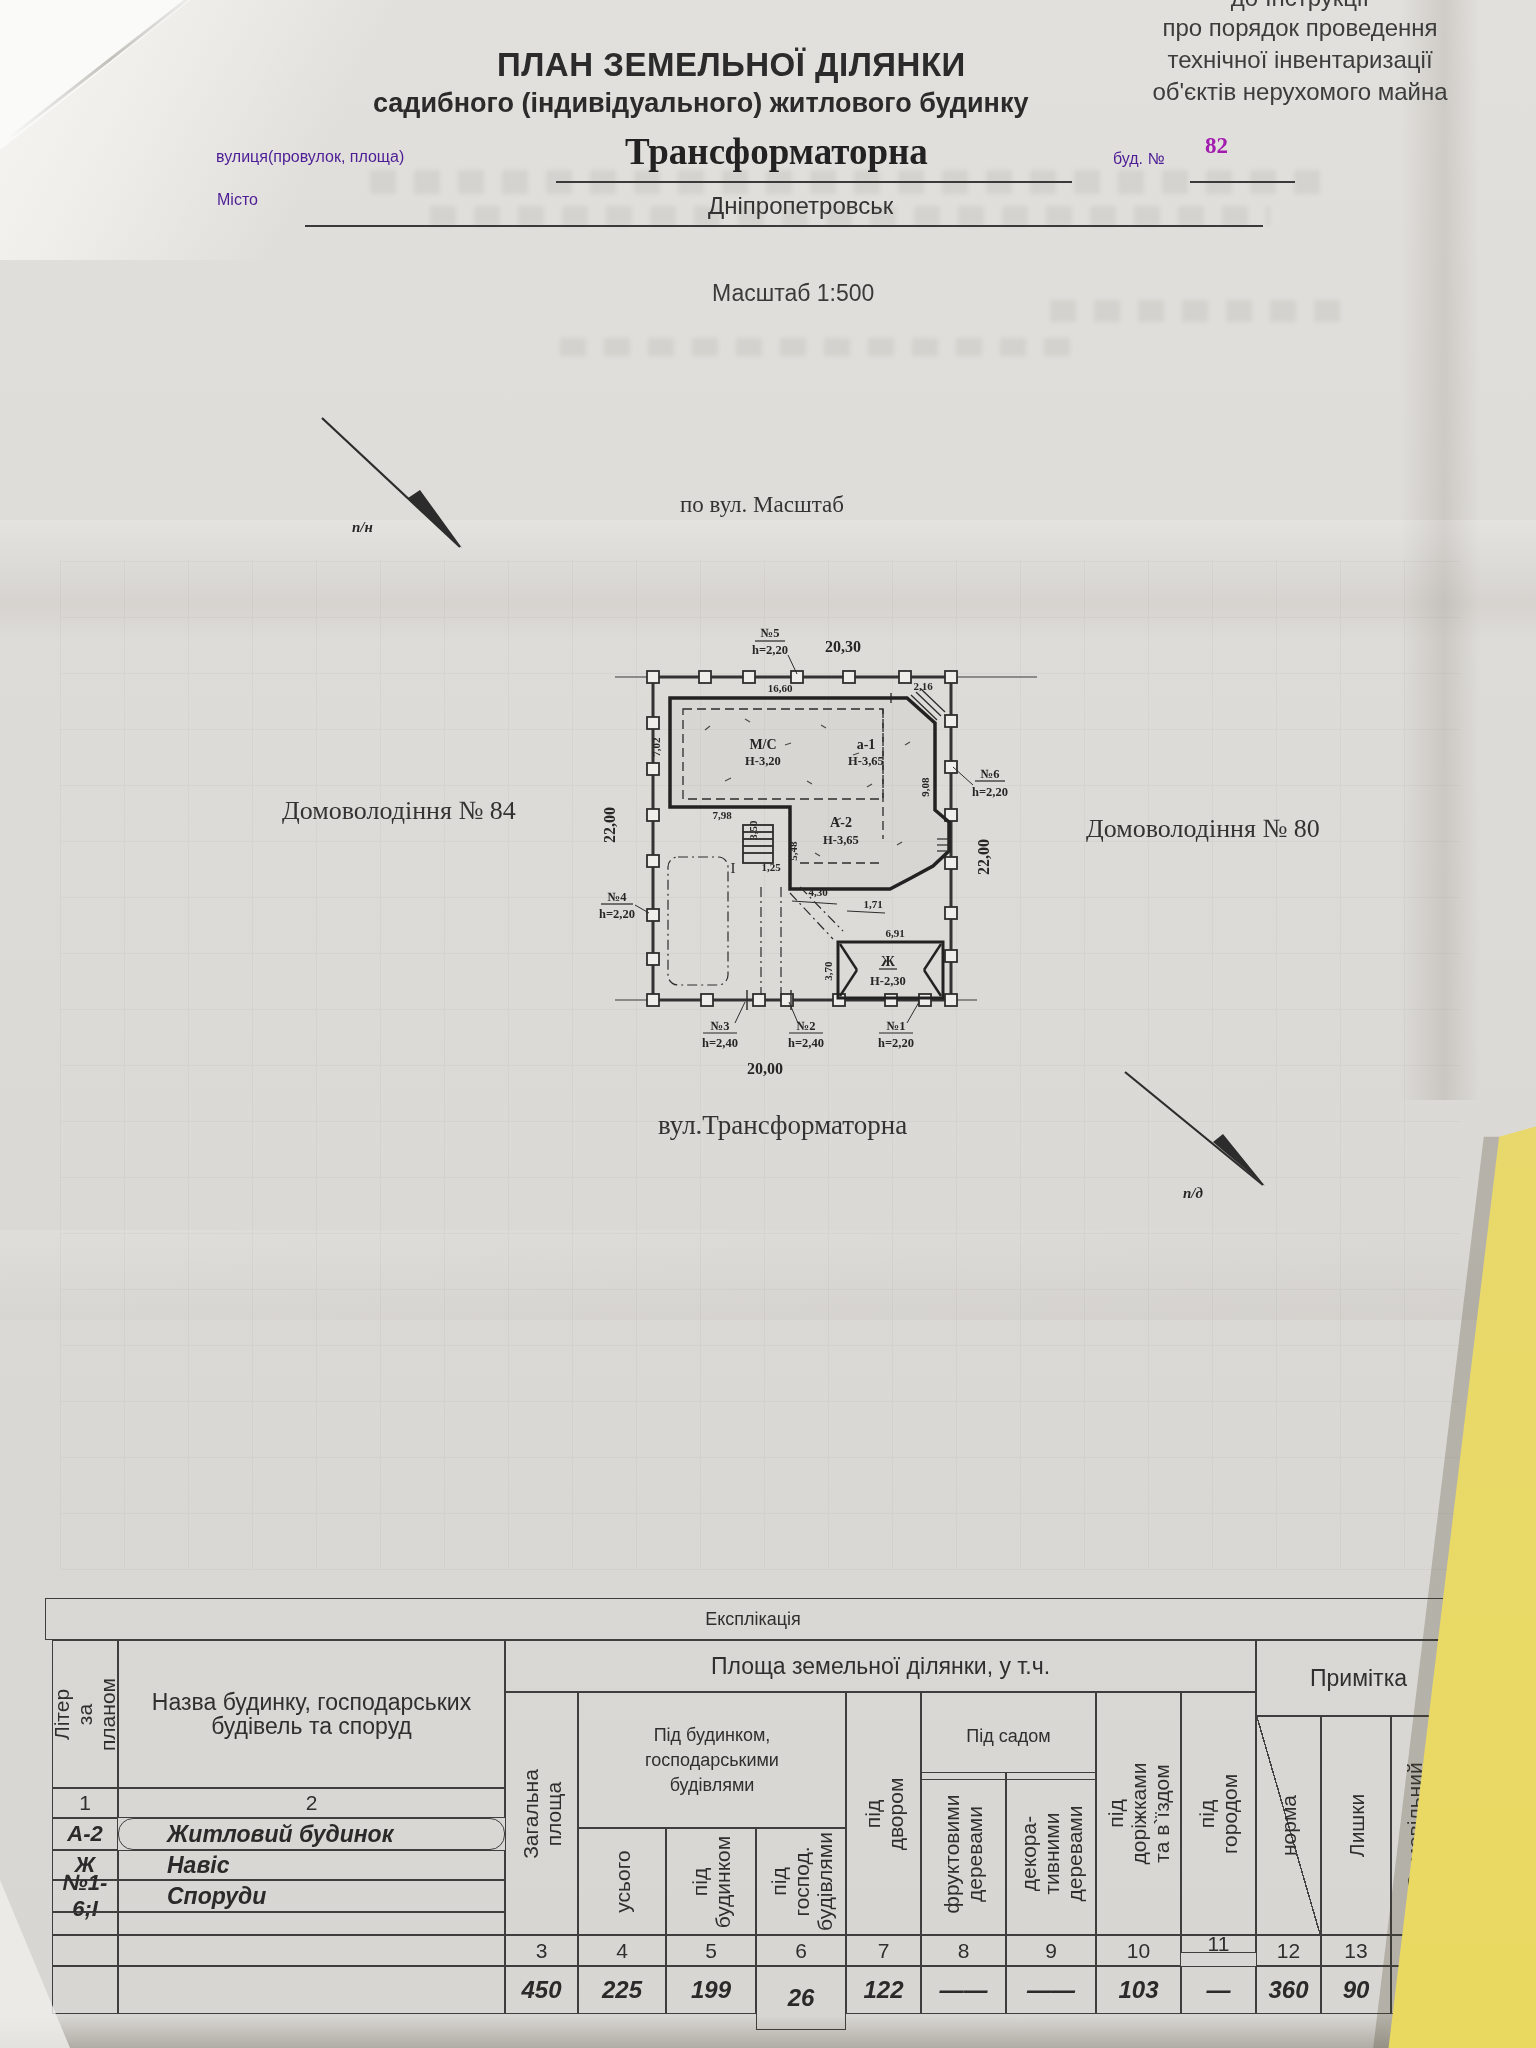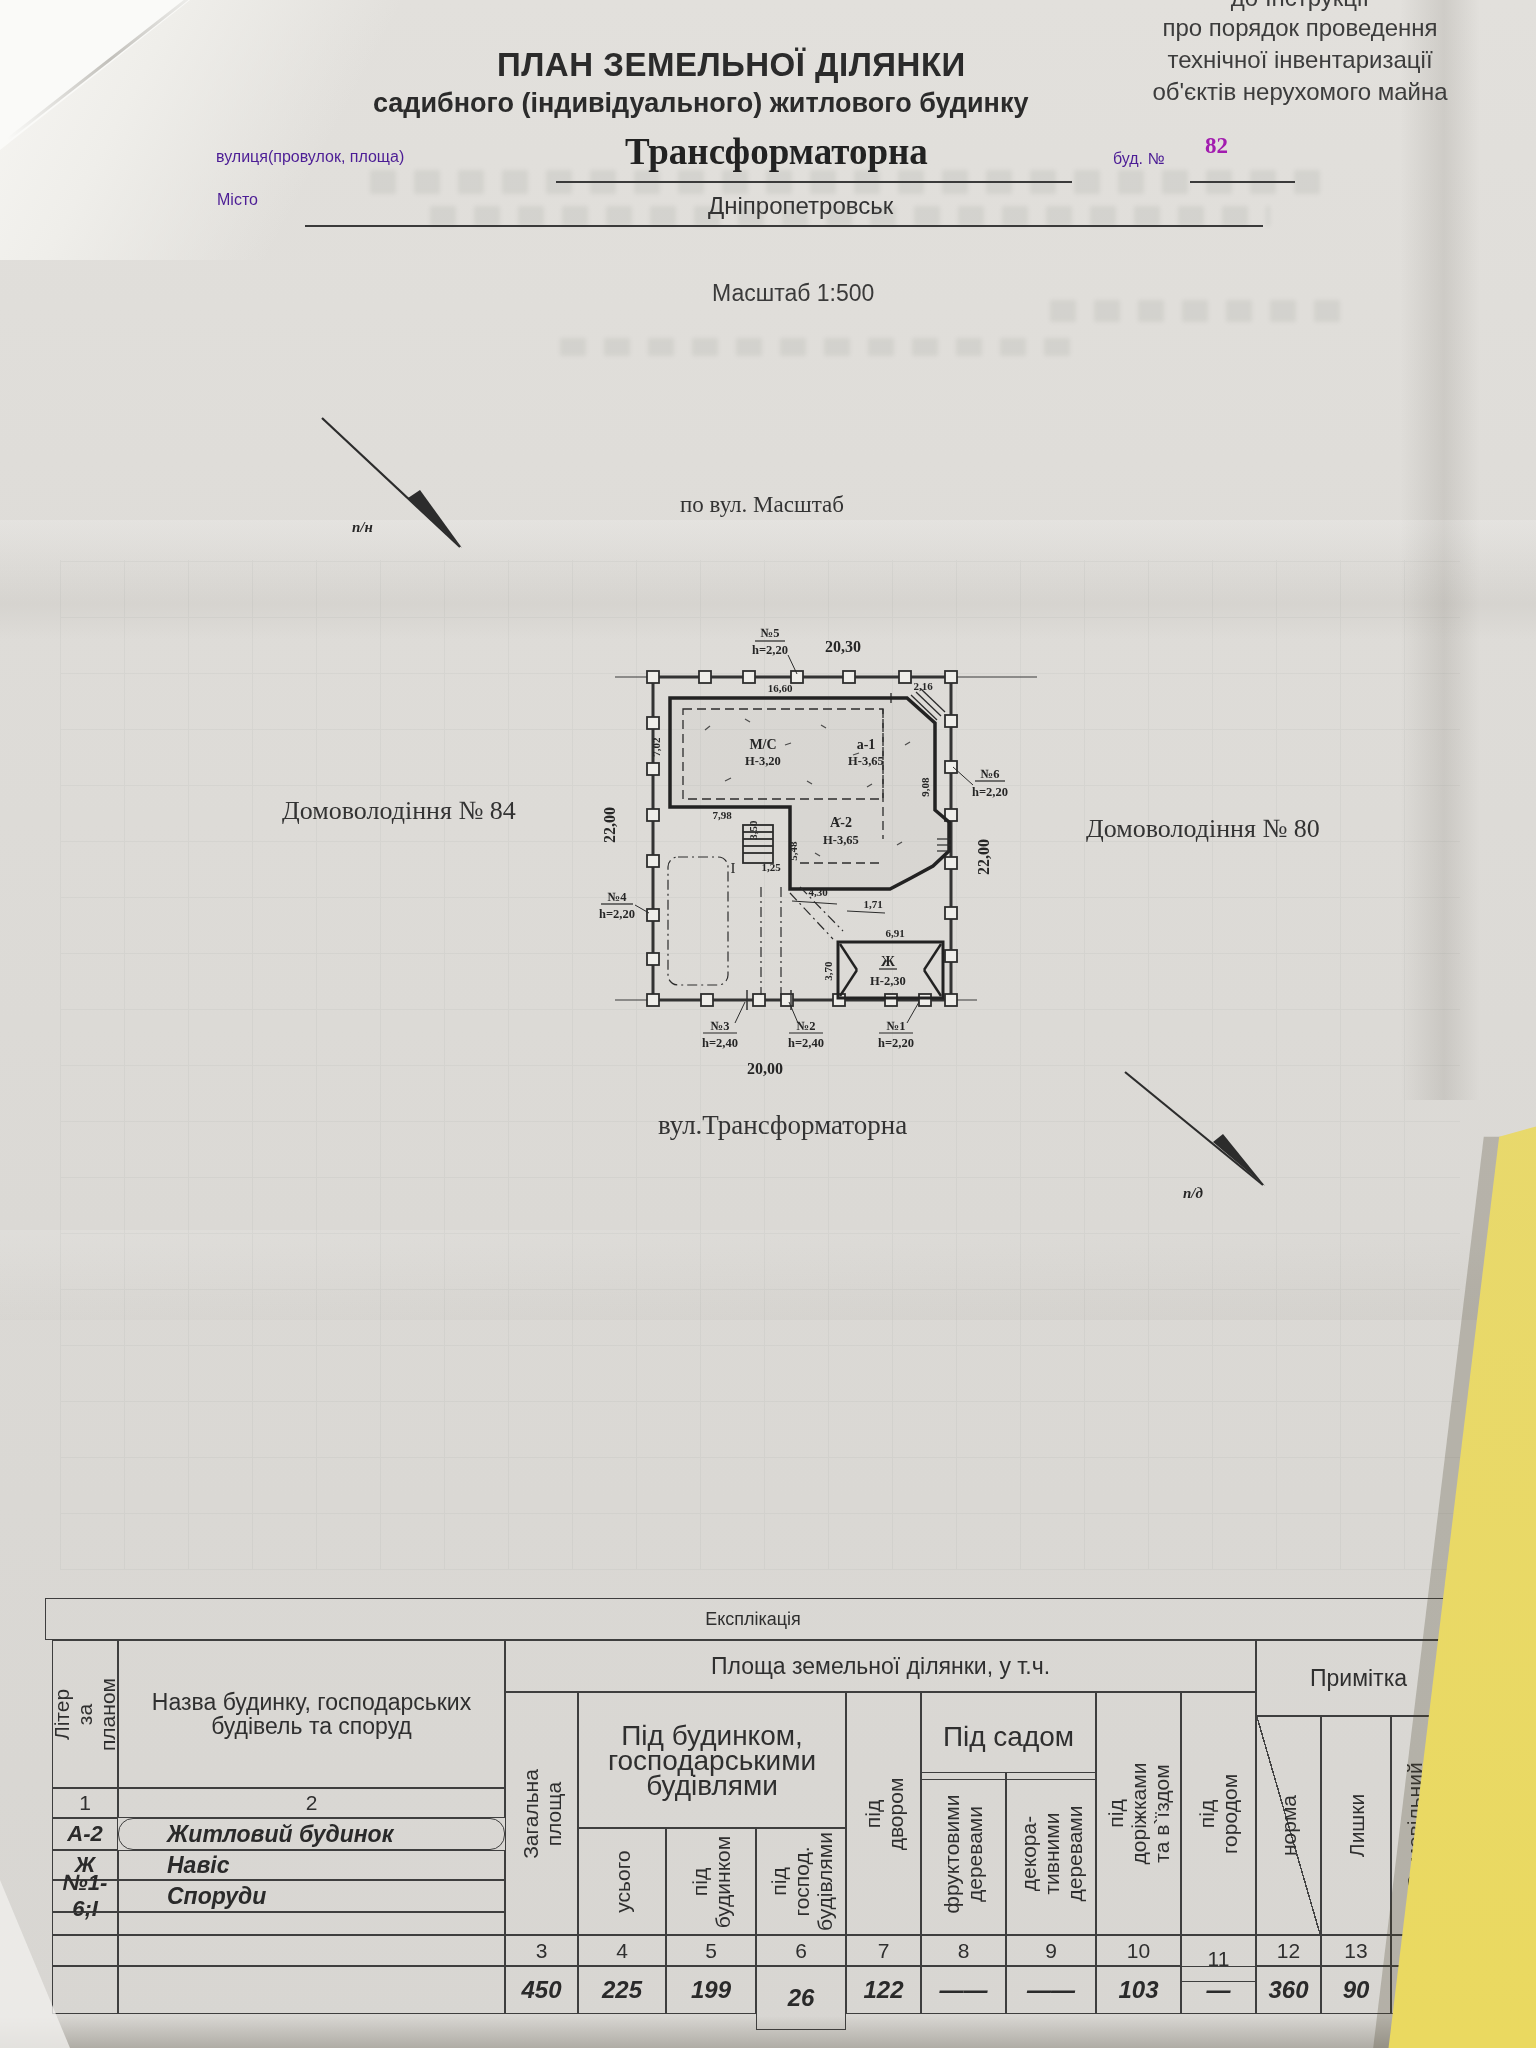--- a/index.html
+++ b/index.html
@@ -63,21 +63,21 @@
   .dimbig{font-size:16px;font-weight:bold;}
   .room{font-size:14px;font-weight:bold;}
   .roomh{font-size:12.5px;font-weight:bold;}
   .mark{font-size:12.5px;font-weight:bold;}
   .roman{font-size:15px;}
   .pnlab{font-size:15px;font-style:italic;font-weight:bold;}
   
   .cell{position:absolute;border:1.5px solid #3e3e3e;box-sizing:border-box;
     display:flex;align-items:center;justify-content:center;text-align:center;}
   .rot{transform:rotate(-90deg);font-size:21px;line-height:23px;color:#2f2f2f;}
-  .grp{font-size:28px;color:#2f2f2f;line-height:25px;}
+  .grp{font-size:18px;color:#2f2f2f;line-height:25px;}
   .tnum{font-size:21px;color:#2f2f2f;}
   .tval{font-size:24px;font-weight:bold;font-style:italic;color:#2a2a2a;}
   .trowl{font-size:22px;font-weight:bold;font-style:italic;color:#2a2a2a;}
   .trown{font-size:23px;font-weight:bold;font-style:italic;color:#2a2a2a;
     justify-content:flex-start;padding-left:48px;}
   .ttitle{font-size:18px;color:#2f2f2f;}
   .diag{background-image:linear-gradient(to left bottom,transparent 49.4%,#444 49.4%,#444 50.6%,transparent 50.6%);}
 </style>
 </head>
 <body>
@@ -381,21 +381,21 @@
   </div>
 
 <div class="cell tnum" style="left:505px;top:1935px;width:73px;height:31px;">3</div>
 <div class="cell tnum" style="left:578px;top:1935px;width:88px;height:31px;">4</div>
 <div class="cell tnum" style="left:666px;top:1935px;width:90px;height:31px;">5</div>
 <div class="cell tnum" style="left:756px;top:1935px;width:90px;height:31px;">6</div>
 <div class="cell tnum" style="left:846px;top:1935px;width:75px;height:31px;">7</div>
 <div class="cell tnum" style="left:921px;top:1935px;width:85px;height:31px;">8</div>
 <div class="cell tnum" style="left:1006px;top:1935px;width:90px;height:31px;">9</div>
 <div class="cell tnum" style="left:1096px;top:1935px;width:85px;height:31px;">10</div>
-<div class="cell tnum" style="left:1181px;top:1935px;width:75px;height:47px;">11</div>
+<div class="cell tnum" style="left:1181px;top:1935px;width:75px;height:18px;">11</div>
 <div class="cell tnum" style="left:1256px;top:1935px;width:65px;height:31px;">12</div>
 <div class="cell tnum" style="left:1321px;top:1935px;width:70px;height:31px;">13</div>
 <div class="cell tnum" style="left:1391px;top:1935px;width:70px;height:31px;">14</div>
 
 <div class="cell tval" style="left:505px;top:1966px;width:73px;height:48px;">450</div>
 <div class="cell tval" style="left:578px;top:1966px;width:88px;height:48px;">225</div>
 <div class="cell tval" style="left:666px;top:1966px;width:90px;height:48px;">199</div>
 <div class="cell tval" style="left:756px;top:1966px;width:90px;height:64px;">26</div>
 <div class="cell tval" style="left:846px;top:1966px;width:75px;height:48px;">122</div>
 <div class="cell tval" style="left:921px;top:1966px;width:85px;height:48px;">——</div>

